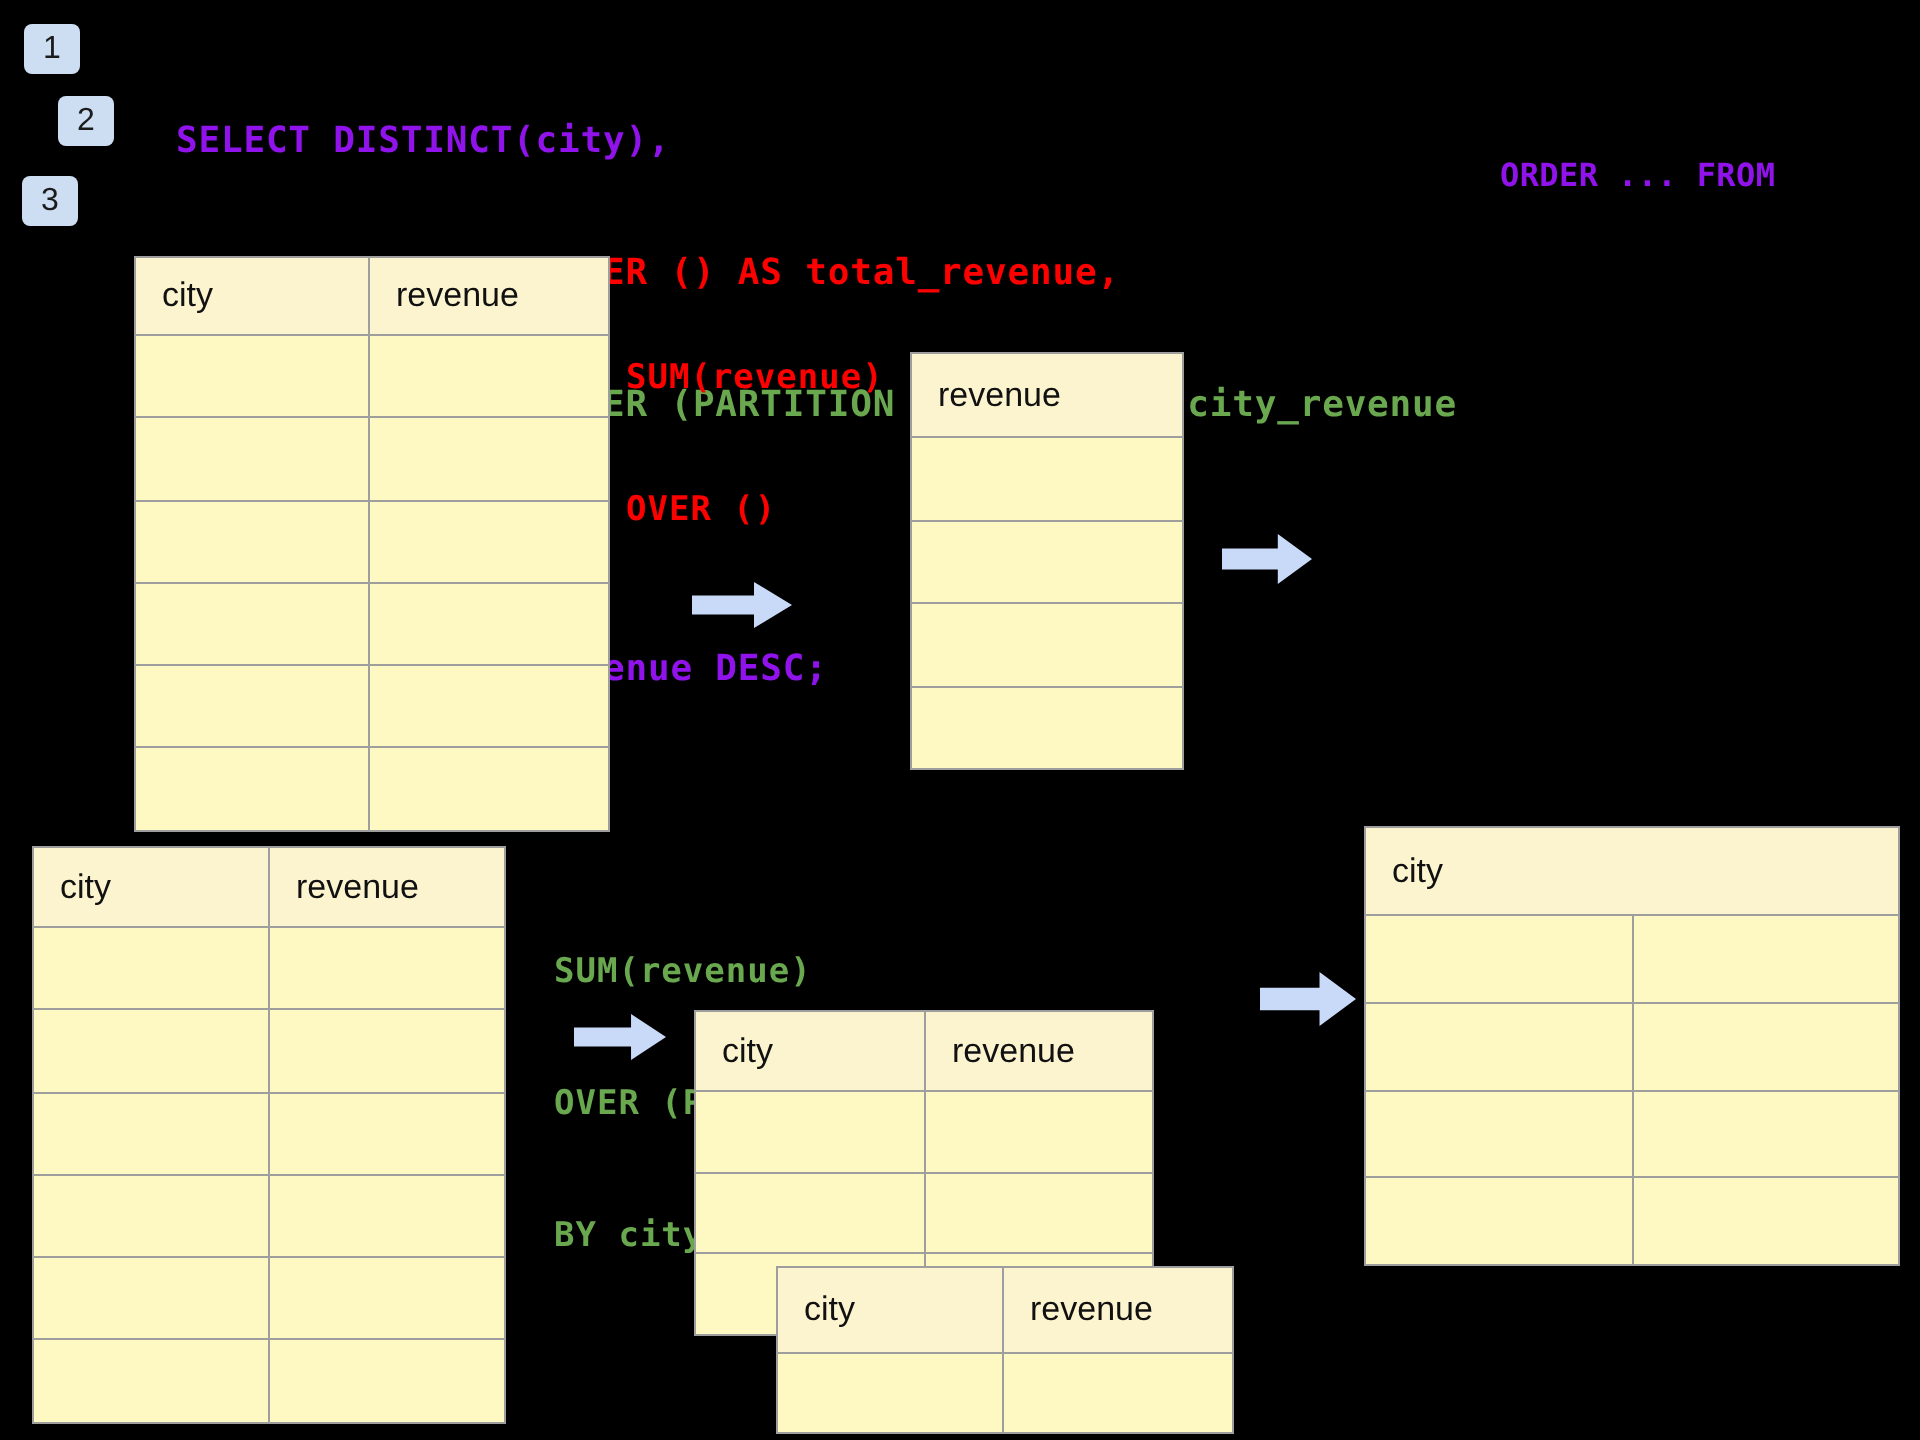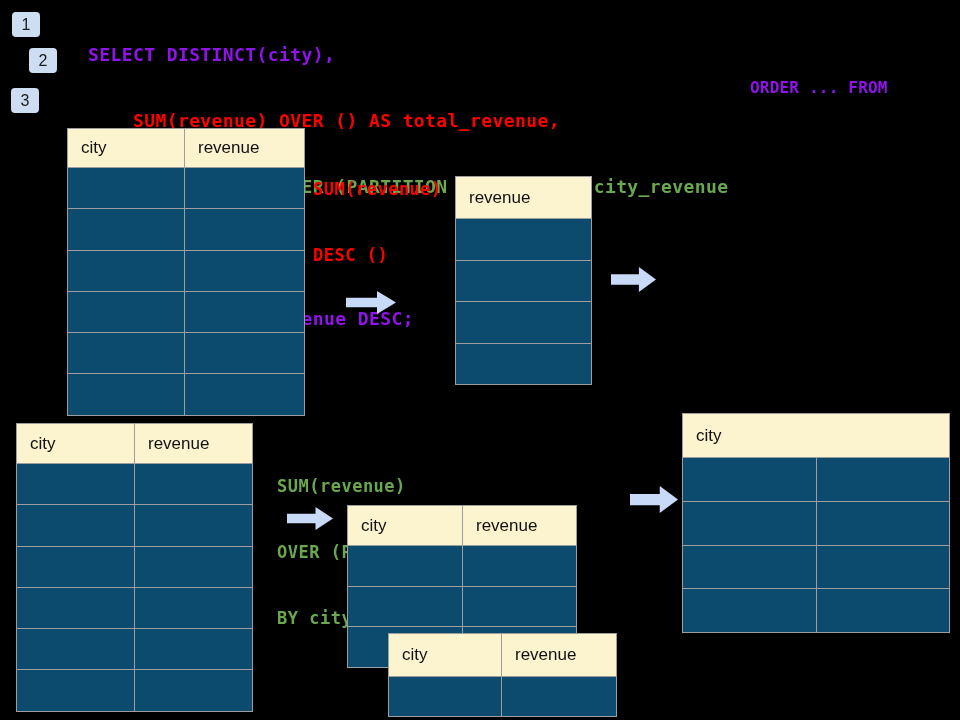--- a/index.html
+++ b/index.html
@@ -10,21 +10,21 @@
   }
   
   .badge{
     position:absolute;width:28px;height:25px;border-radius:4px;
     background:var(--badge,#cddef2);
     display:flex;align-items:center;justify-content:center;
     color:#1b1b1b;font-size:16px;font-family:"Liberation Sans",sans-serif;
   }
   
   .code{
-    position:absolute;left:88px;top:0;
+    position:absolute;left:88px;top:16px;
     font-family:"DejaVu Sans Mono",monospace;font-weight:bold;
     font-size:18px;letter-spacing:0.4px;line-height:22px;white-space:pre;
   }
   .snippet{
     position:absolute;left:750px;top:33px;
     font-family:"DejaVu Sans Mono",monospace;font-weight:bold;
     font-size:16px;letter-spacing:0.2px;line-height:22px;white-space:pre;
     color:var(--purple,#9013ec);
   }
   .ann{
@@ -34,21 +34,21 @@
   }
   .ann-red{left:313px;top:134px;color:var(--red,#f00);}
   .ann-green{left:277px;top:431px;color:var(--green,#6aa84f);}
   .c-purple{color:var(--purple,#9013ec);}
   .c-red{color:var(--red,#f00);}
   .c-green{color:var(--green,#6aa84f);}
   
   .tbl{
     position:absolute;box-sizing:border-box;
     border:1px solid var(--border,#9e9e9e);
-    background:#0c4a6e;
+    background:#fef9c3;
     text-align:center;
   }
   .hd{display:flex;height:var(--hh);border-bottom:1px solid var(--border,#9e9e9e);}
   .th{
     box-sizing:border-box;display:flex;align-items:center;
     padding-left:13px;background:var(--header_fill,#fcf3cf);
     color:#111;font-size:17px;
     border-right:1px solid var(--border,#9e9e9e);
     overflow:hidden;
   }
@@ -81,21 +81,21 @@
     <div class="c-purple">  FROM rides</div>
     <div class="c-purple">  ORDER by city_revenue DESC;</div>
   </div>
 
   <div class="snippet">
     <div>ORDER ... FROM</div>
   </div>
 
   <div class="ann ann-red">
     <div>SUM(revenue)</div>
-    <div>DESC ()</div>
+    <div>OVER ()</div>
   </div>
 
   <div class="ann ann-green">
     <div>SUM(revenue)</div>
     <div>OVER (PARTITION</div>
     <div>BY city)</div>
   </div>
 
   <div class="tbl" style="left:67px;top:128px;width:238px;height:288px;--hh:38px;--rh:40.3px;">
     <div class="hd">

